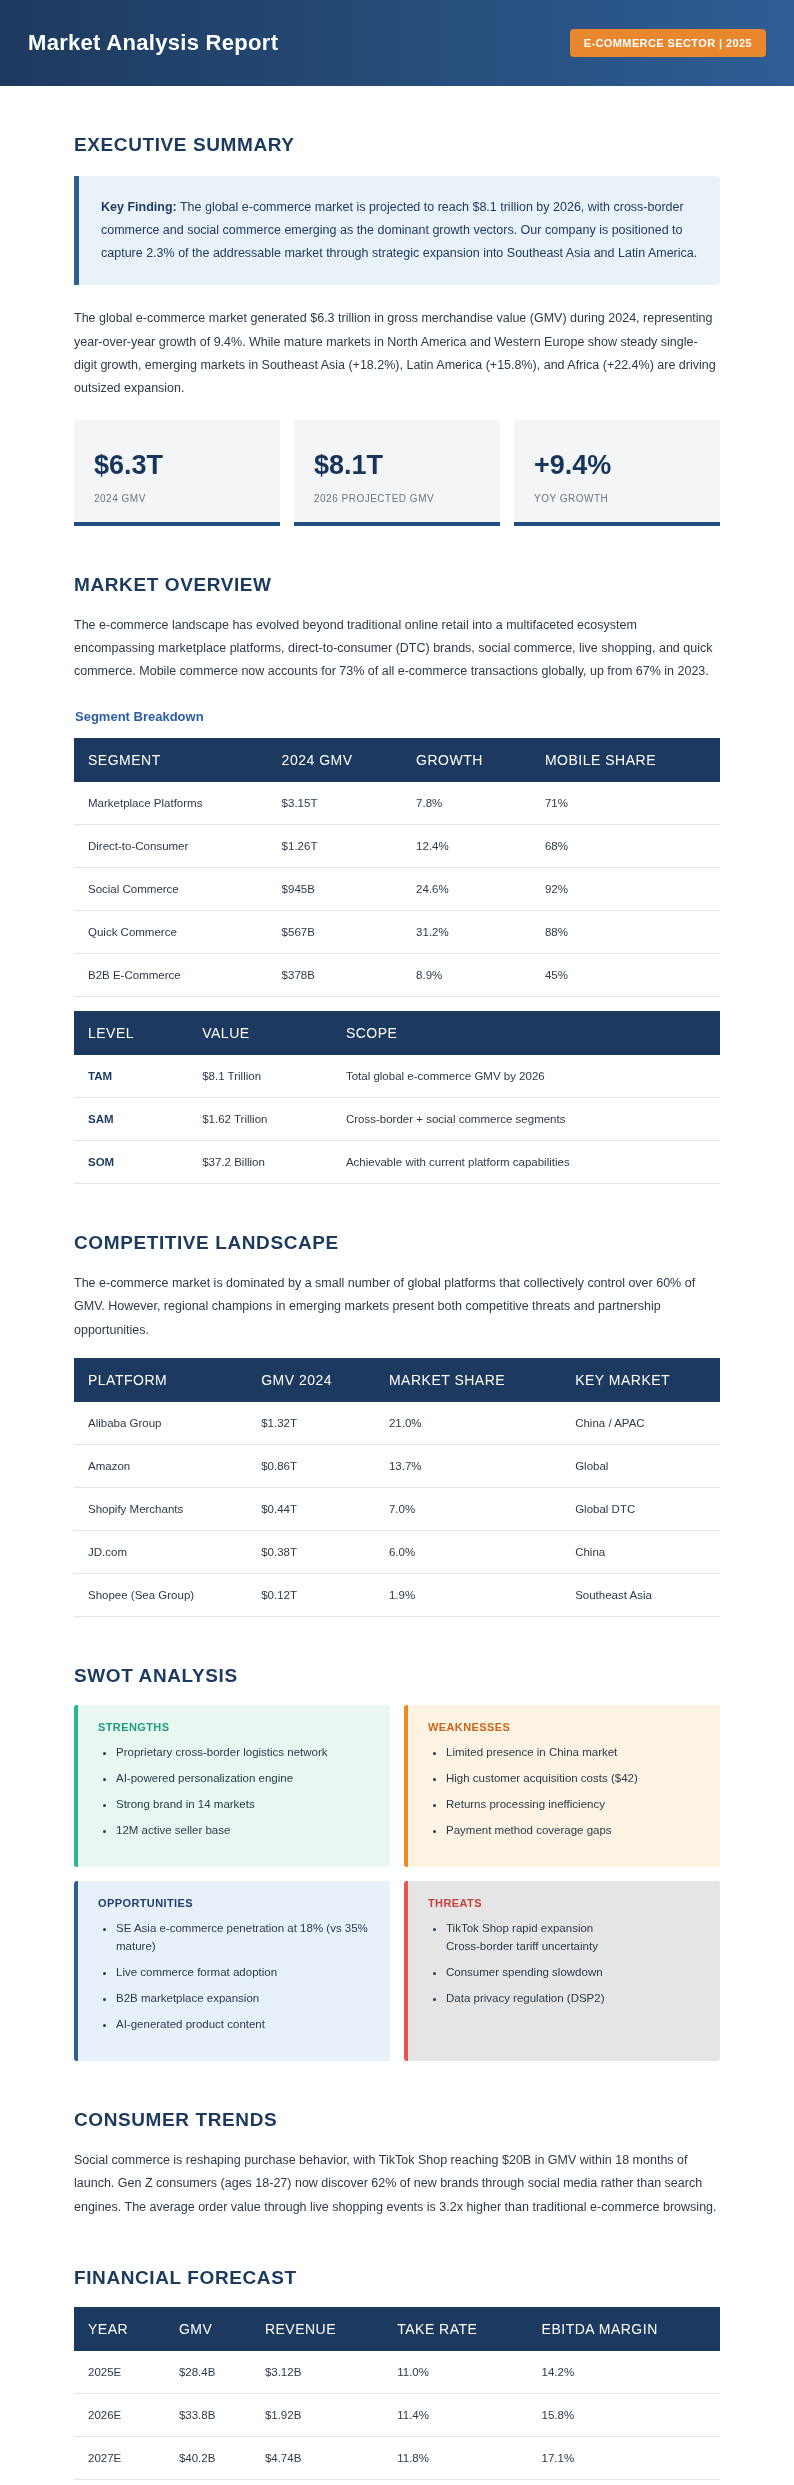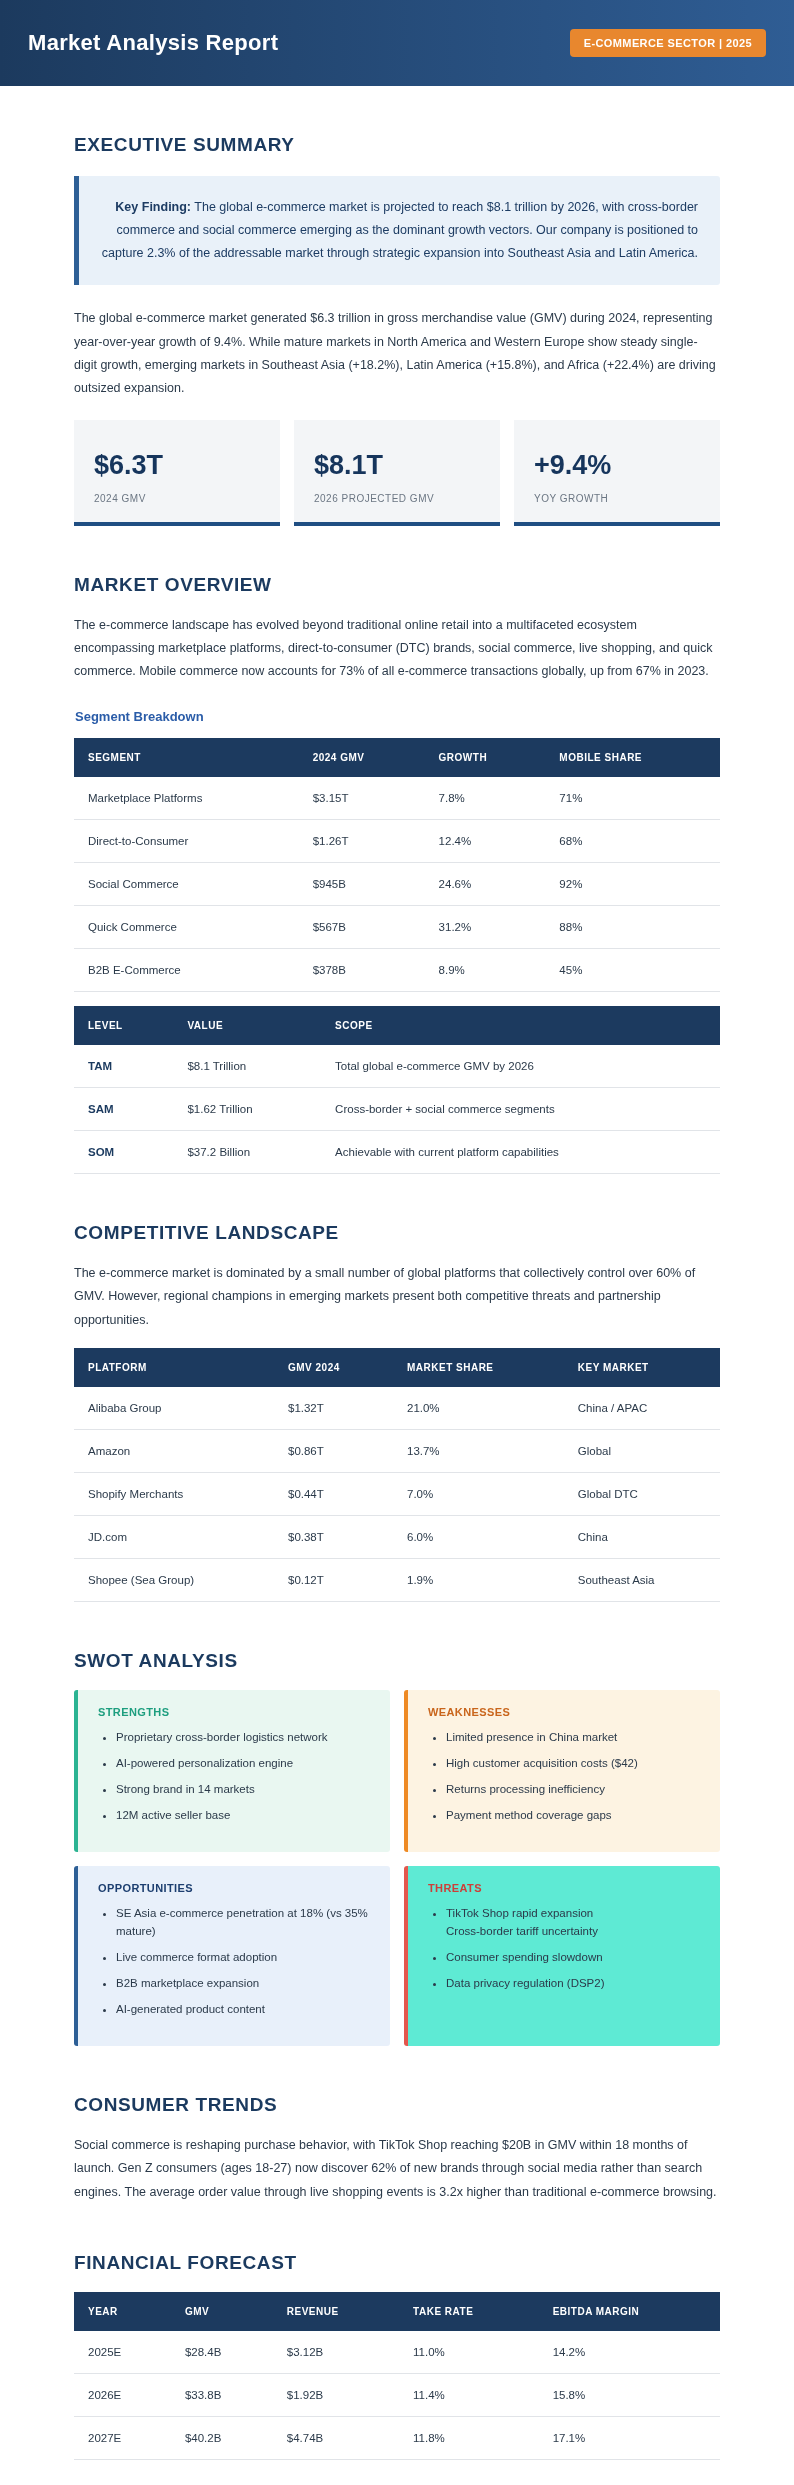--- a/index.html
+++ b/index.html
@@ -28,58 +28,58 @@
     margin-top: 48px; margin-bottom: 18px;
   }
   h3.sub-heading { color: #2a5ca8; font-size: 13px; font-weight: 700; margin: 26px 1px 12px; }
 
   p.body-text { font-size: 12.5px; line-height: 1.85; color: #2b3a4a; margin: 16px 0; }
 
   
   .callout {
     background: #e9f1f9; border-left: 5px solid #2d5f96; border-radius: 0 3px 3px 0;
     padding: 20px 22px; margin: 20px 0 22px;
-    font-size: 12.5px; line-height: 1.85; color: #1d3c63; text-align: right;
+    font-size: 12.5px; line-height: 1.85; color: #1d3c63;
   }
   .callout .lead { font-weight: 700; }
 
   
   .stat-grid { display: grid; grid-template-columns: repeat(3, 1fr); gap: 14px; margin: 20px 0 8px; }
   .stat-card {
     background: #f3f5f7; border-bottom: 4px solid #1f4e82;
     padding: 30px 20px 18px;
   }
   .stat-value { color: #16355c; font-size: 27px; font-weight: 700; }
   .stat-label { color: #6b7683; font-size: 10px; letter-spacing: 0.5px; margin-top: 12px; text-transform: uppercase; }
 
   
   table.data-table { width: 100%; border-collapse: collapse; margin: 14px 0 6px; }
   table.data-table thead th {
-    background: #1c3a5f; color: #ffffff; font-size: 10px; font-weight: 700;
+    background: #1c3a5f; color: #ffffff; font-size: 14px; font-weight: 400;
     text-transform: uppercase; letter-spacing: 0.5px; text-align: left; padding: 14px 14px;
   }
   table.data-table tbody td {
     padding: 15px 14px; font-size: 11.5px; color: #2b3a4a; border-bottom: 1px solid #e1e4e8;
     background: #ffffff;
   }
   table.bold-first tbody td:first-child { font-weight: 700; color: #1b3a5f; }
 
   
   .swot-grid { display: grid; grid-template-columns: 1fr 1fr; gap: 14px; margin: 18px 0 6px; }
   .swot-card { border-radius: 3px; padding: 16px 20px 20px; border-left: 4px solid; }
   .swot-card .swot-title { font-size: 11px; font-weight: 700; letter-spacing: 0.4px; margin-bottom: 10px; }
   .swot-card ul { padding-left: 18px; }
   .swot-card li { font-size: 11.5px; line-height: 1.65; color: #2b3a4a; margin: 7px 0; white-space: pre-line; }
   .swot-strengths { background: #e9f7f1; border-color: #2bb392; }
   .swot-strengths .swot-title { color: #1d9e7f; }
   .swot-weaknesses { background: #fdf3e2; border-color: #ee8a24; }
   .swot-weaknesses .swot-title { color: #c9651c; }
   .swot-opportunities { background: #e8f0fa; border-color: #2d5f96; }
   .swot-opportunities .swot-title { color: #1d3f70; }
-  .swot-threats { background: #5eead4; border-color: #e4574d; }
+  .swot-threats { background: #e5e5e5; border-color: #e4574d; }
   .swot-threats .swot-title { color: #cc3f39; }
 </style>
 </head>
 <body>
 
 <div class="page">
 
   <div class="report-header">
     <div class="report-title">Market Analysis Report</div>
     <div class="sector-badge">E-COMMERCE SECTOR | 2025</div>

